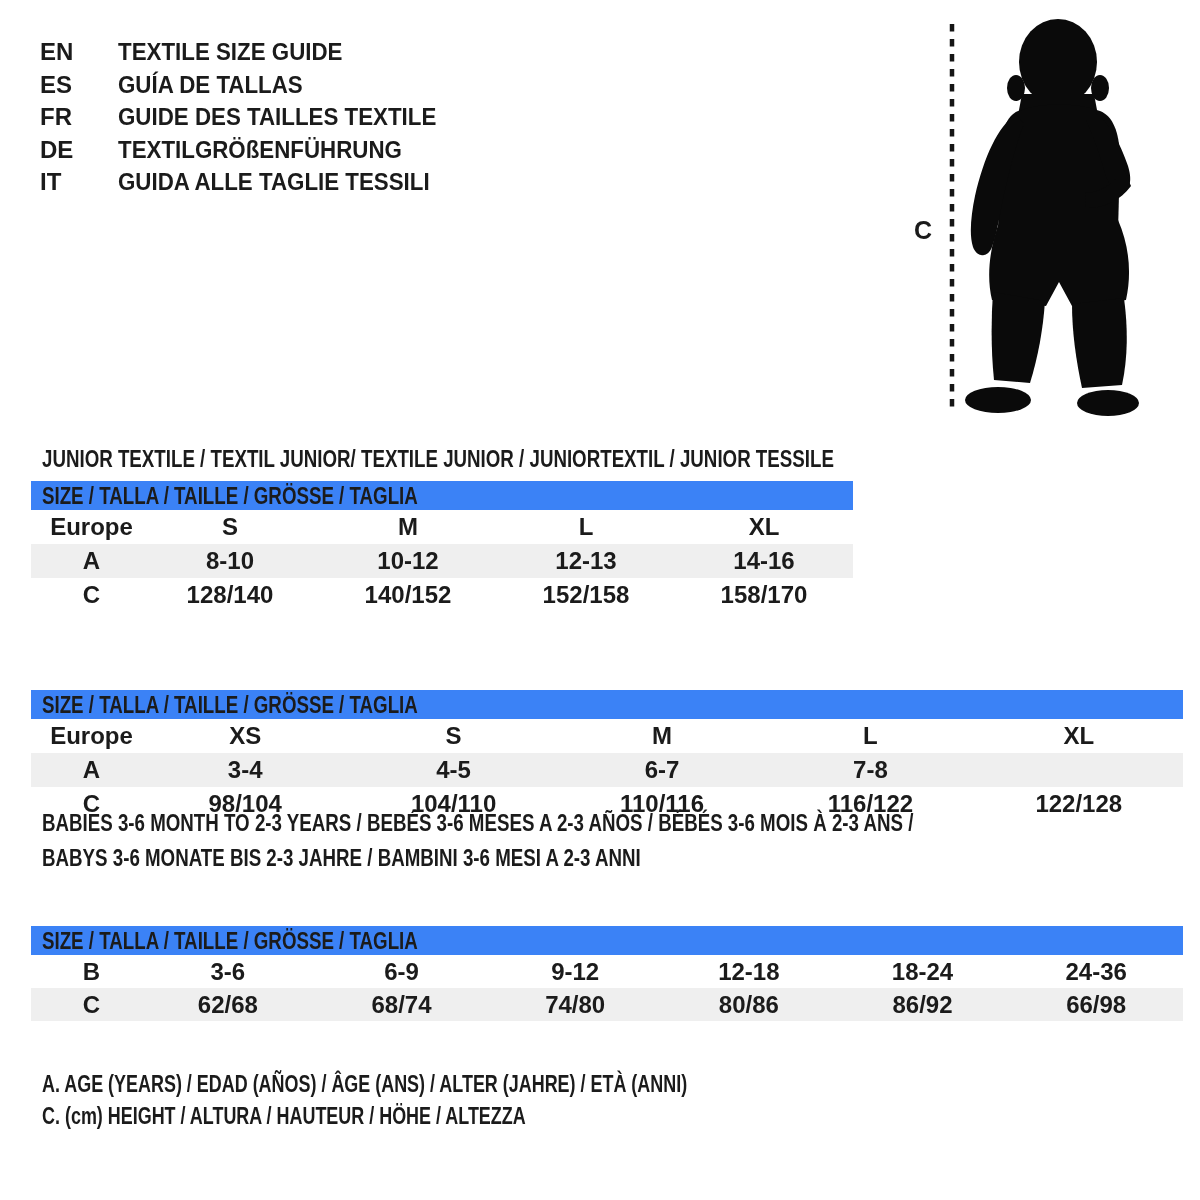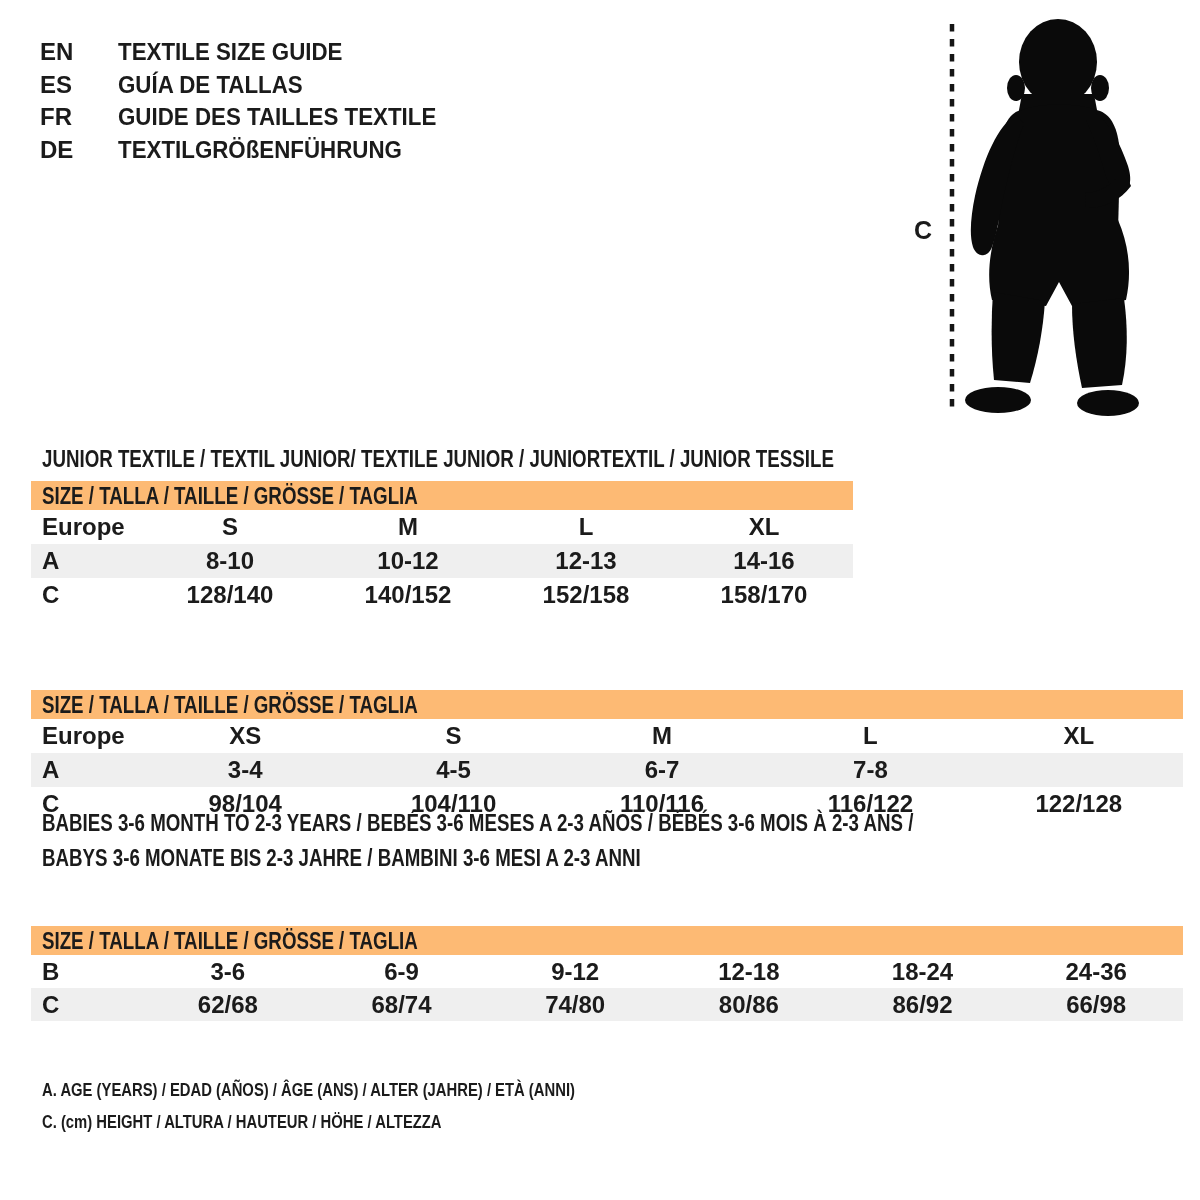--- a/index.html
+++ b/index.html
@@ -21,32 +21,32 @@
   .fig-c{position:absolute;left:914px;top:216px;font-size:25px;}
 
   
   .sec-title{position:absolute;left:42px;font-size:24px;line-height:30px;}
   .title-sub{font-size:15px;position:relative;top:3px;}
 
   
   .tbl{position:absolute;left:31px;font-size:24px;}
   .t1{width:822px;}
   .t23{width:1152px;}
-  .thead{background:#fdba74;height:29px;display:flex;align-items:center;padding-left:11px;box-sizing:border-box;}
+  .thead{background:#3b82f6;height:29px;display:flex;align-items:center;padding-left:11px;box-sizing:border-box;}
   .trow{display:grid;align-items:center;height:34px;}
   .rows4{grid-template-columns:110px repeat(4,1fr);}
   .rows5{grid-template-columns:110px repeat(5,1fr);}
   .rows6{grid-template-columns:110px repeat(6,1fr);}
   .alt{background:#efefef;}
-  .tlabel{padding-left:11px;text-align:left;}
+  .tlabel{padding-left:11px;text-align:center;}
   .tcell{text-align:center;}
 
   
   .legend{position:absolute;left:42px;top:1068px;}
-  .legend-line{height:32.5px;display:flex;align-items:flex-end;font-size:19px;}
+  .legend-line{height:32.5px;display:flex;align-items:center;font-size:23px;}
 </style>
 </head>
 <body>
 
 <div class="canvas">
 
   <div class="langs">
     <div class="lang-row">
       <span class="lang-code">EN</span>
       <span class="cx93">TEXTILE SIZE GUIDE</span>
@@ -55,20 +55,24 @@
       <span class="lang-code">ES</span>
       <span class="cx93">GUÍA DE TALLAS</span>
     </div>
     <div class="lang-row">
       <span class="lang-code">FR</span>
       <span class="cx93">GUIDE DES TAILLES TEXTILE</span>
     </div>
     <div class="lang-row">
       <span class="lang-code">DE</span>
       <span class="cx93">TEXTILGRÖßENFÜHRUNG</span>
+    </div>
+    <div class="lang-row">
+      <span class="lang-code">IT</span>
+      <span class="cx93">GUIDA ALLE TAGLIE TESSILI</span>
     </div>
   </div>
 
   <svg class="figure-svg" width="240" height="410" viewBox="0 0 240 410" aria-hidden="true">
     <line x1="42" y1="10" x2="42" y2="400" stroke="#151515" stroke-width="4.5" stroke-dasharray="7.5 7.5"></line>
     <g fill="#0a0a0a">
       <ellipse cx="148" cy="48" rx="39" ry="43"></ellipse>
       <ellipse cx="106" cy="74" rx="9" ry="13"></ellipse>
       <ellipse cx="190" cy="74" rx="9" ry="13"></ellipse>
       <path d="M112,80 L184,80 L190,112 L106,112 Z"></path>

